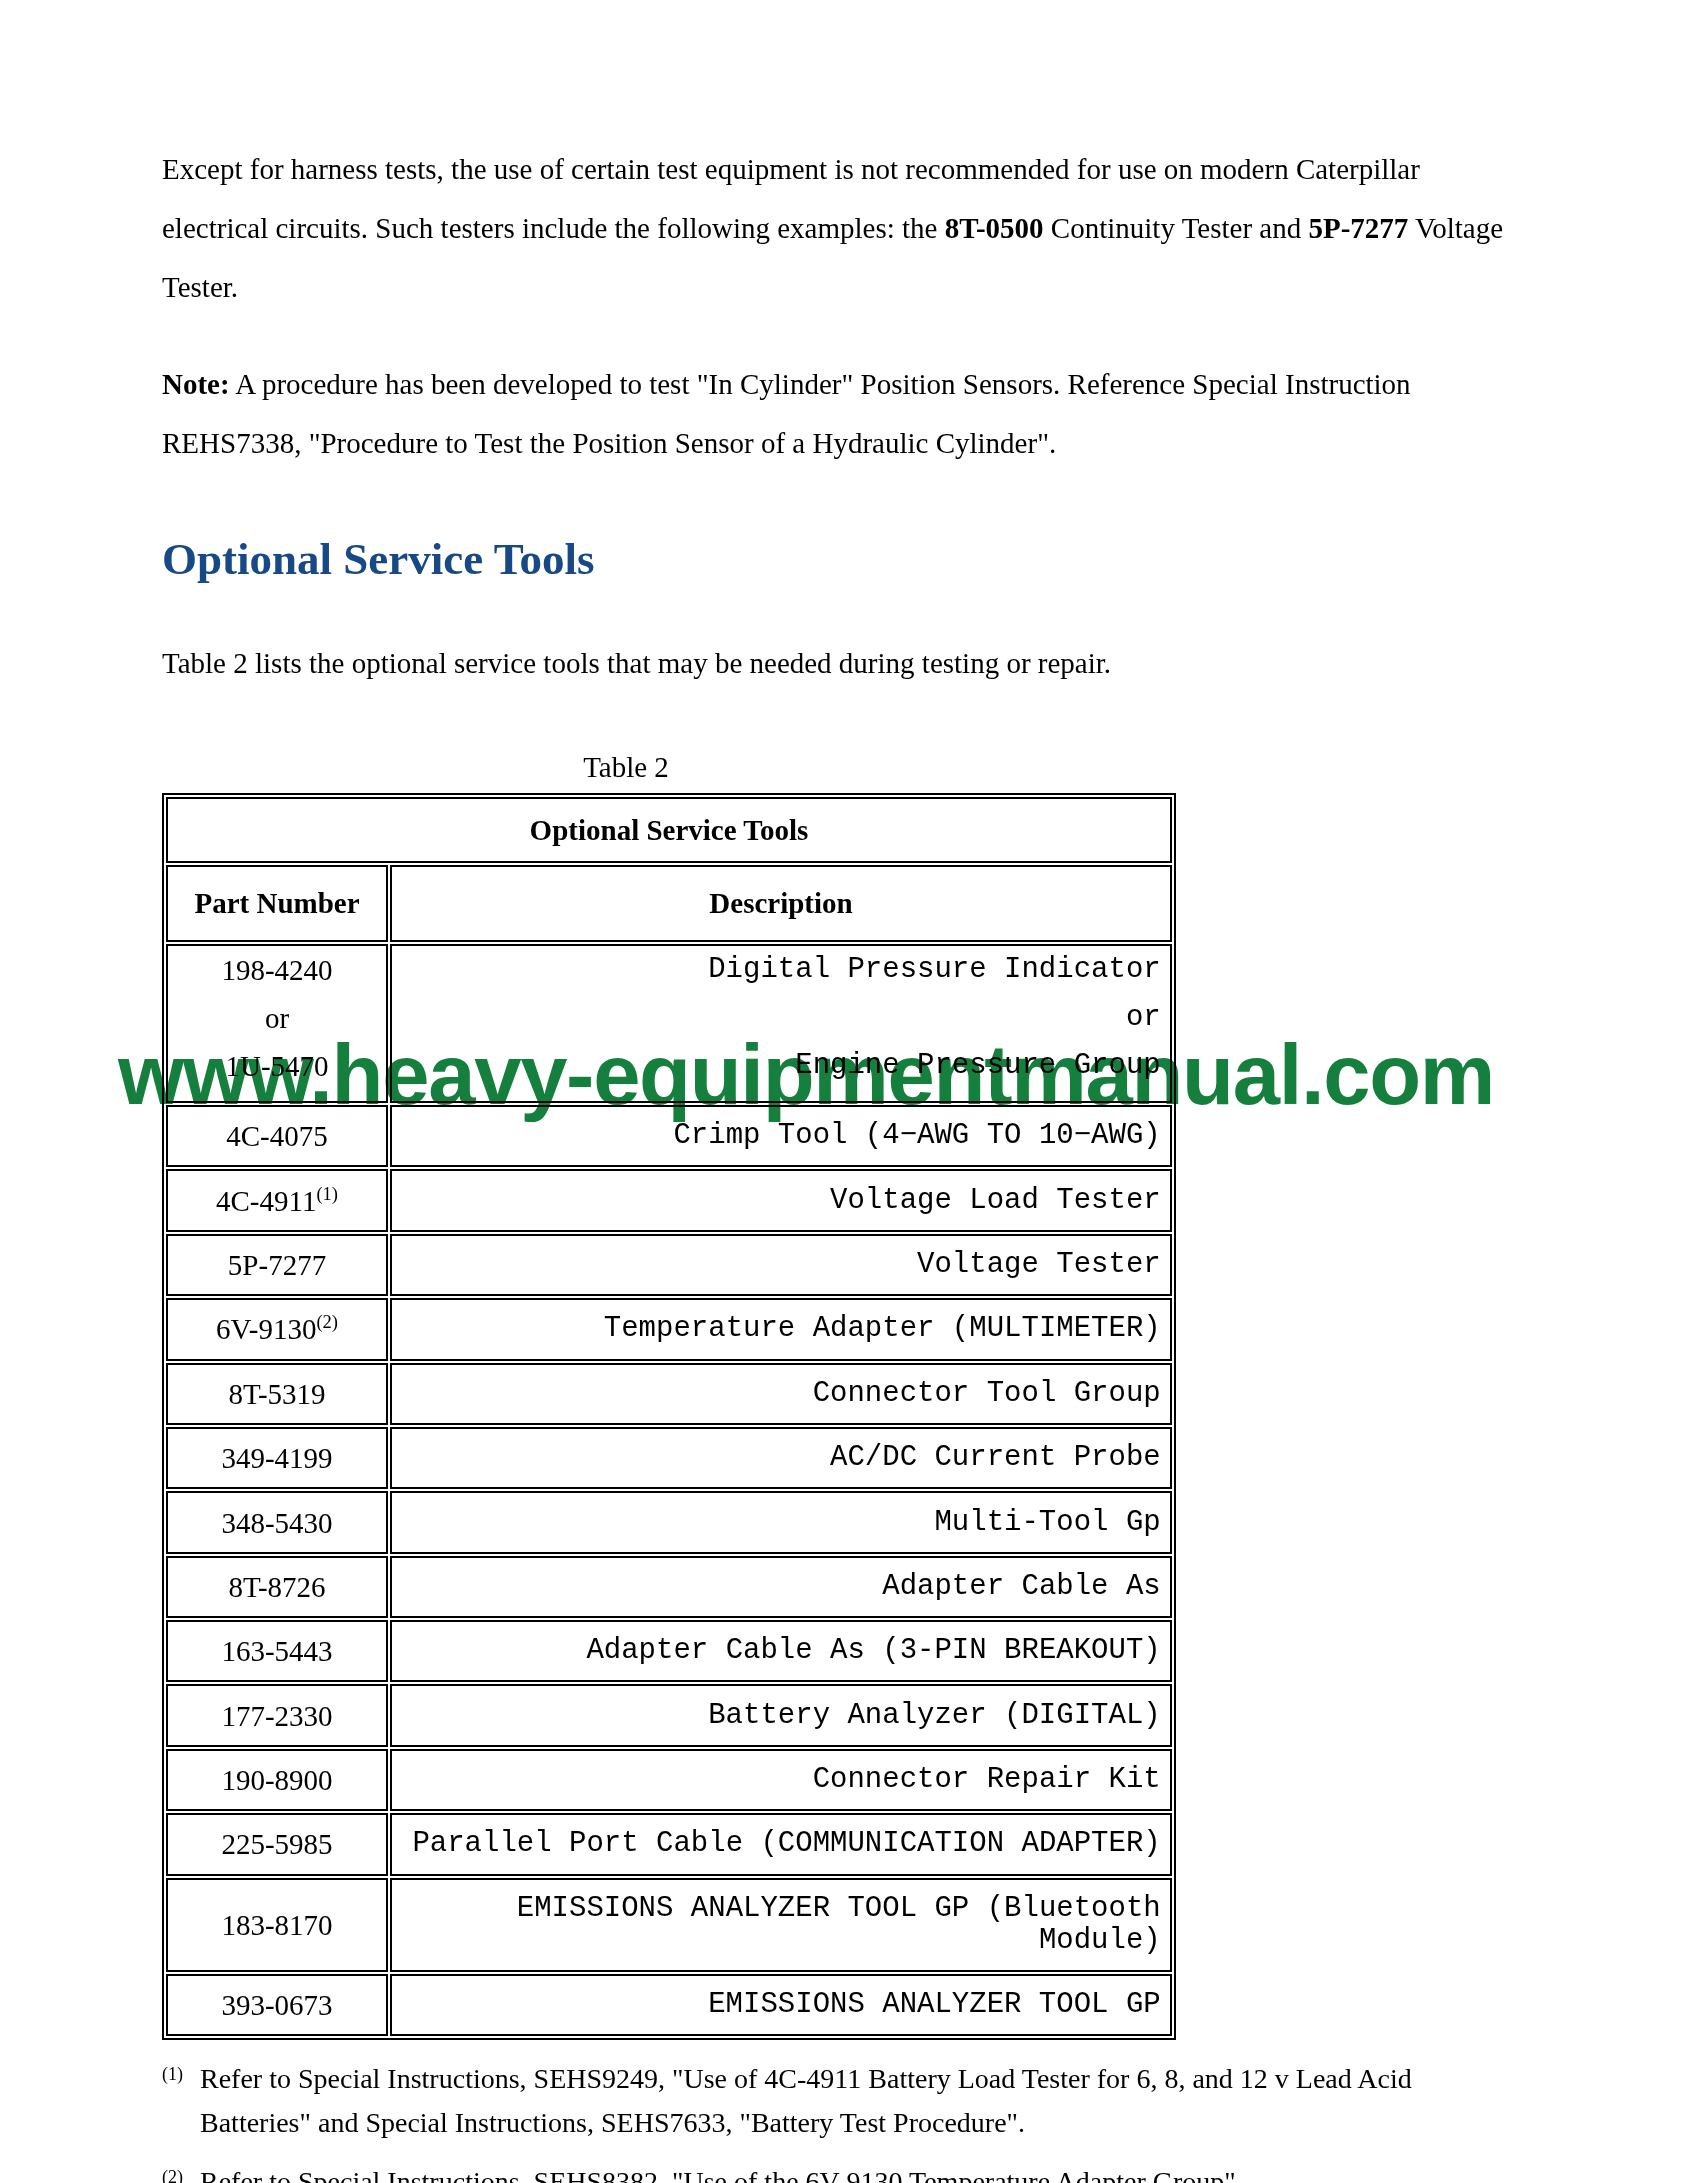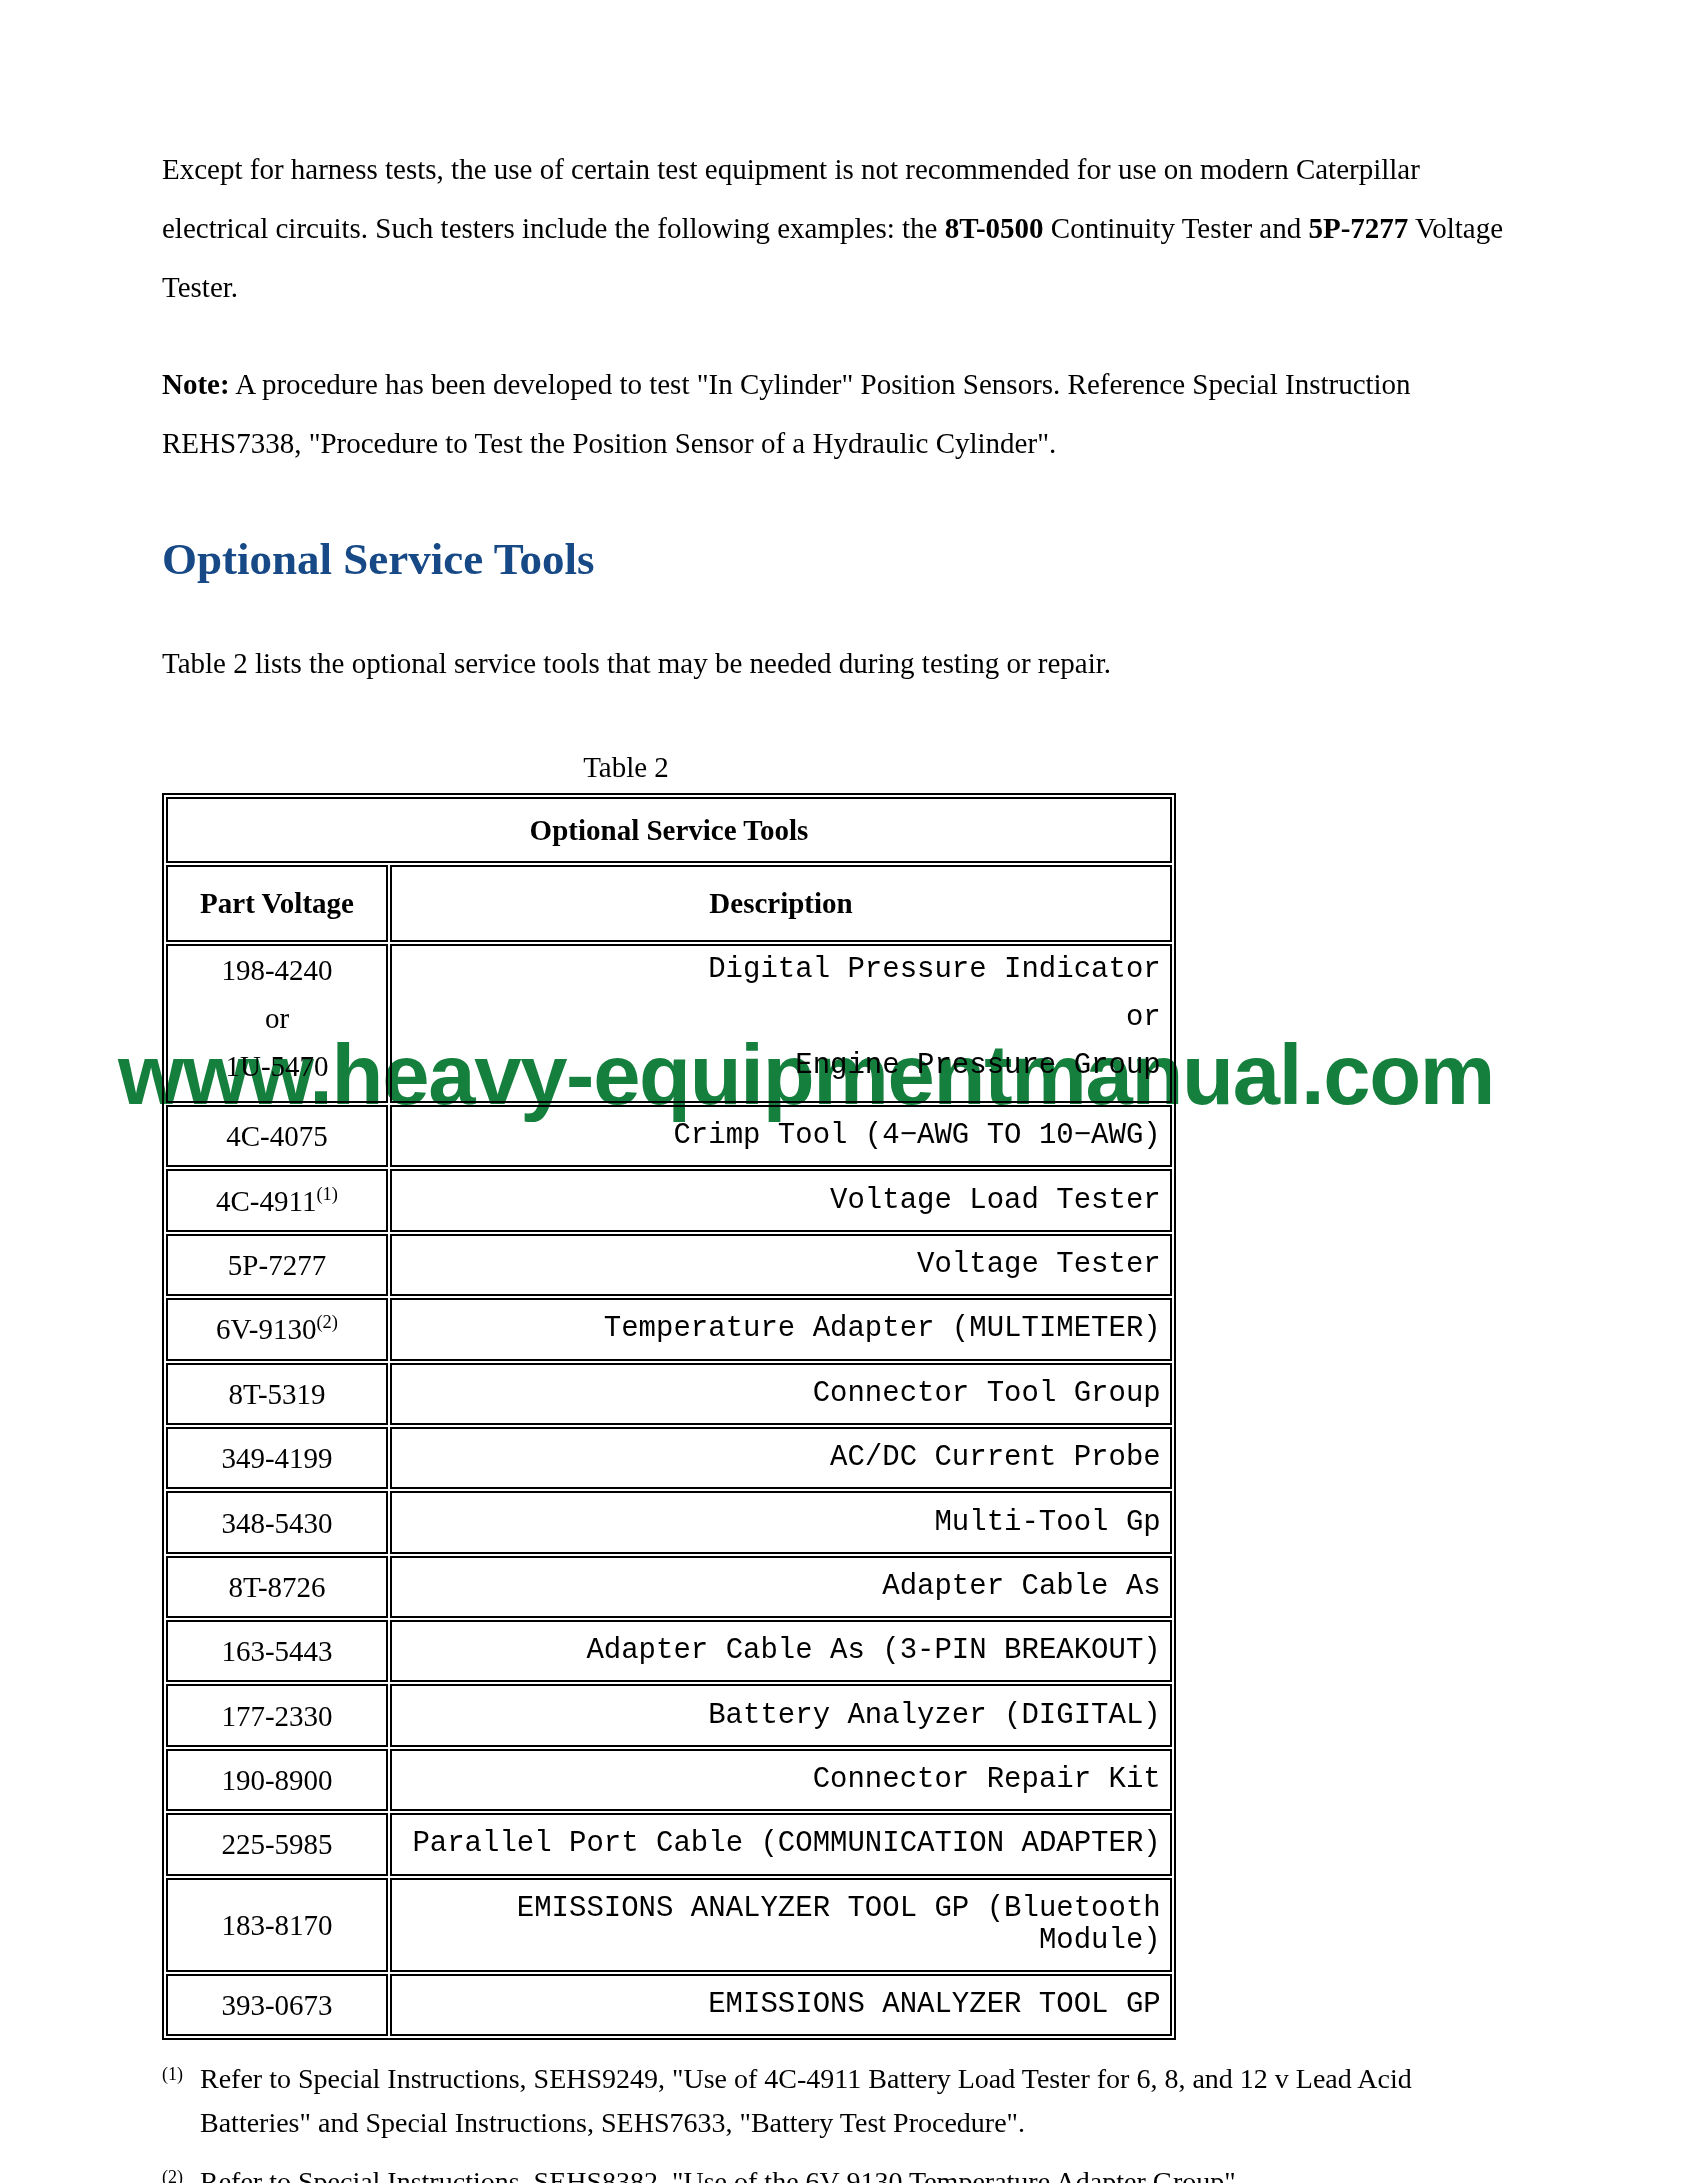--- a/index.html
+++ b/index.html
@@ -147,21 +147,21 @@
       <table class="tools">
         <colgroup>
           <col style="width:222px">
           <col>
         </colgroup>
         <thead>
           <tr>
             <th class="tbl-title" colspan="2">Optional Service Tools</th>
           </tr>
           <tr>
-            <th class="col-head">Part Voltage</th>
+            <th class="col-head">Part Number</th>
             <th class="col-head">Description</th>
           </tr>
         </thead>
         <tbody>
   <tr class="tall">
     <td class="part"><span>198-4240
 or
 1U-5470</span><sup></sup></td>
     <td class="desc">Digital Pressure Indicator
 or

